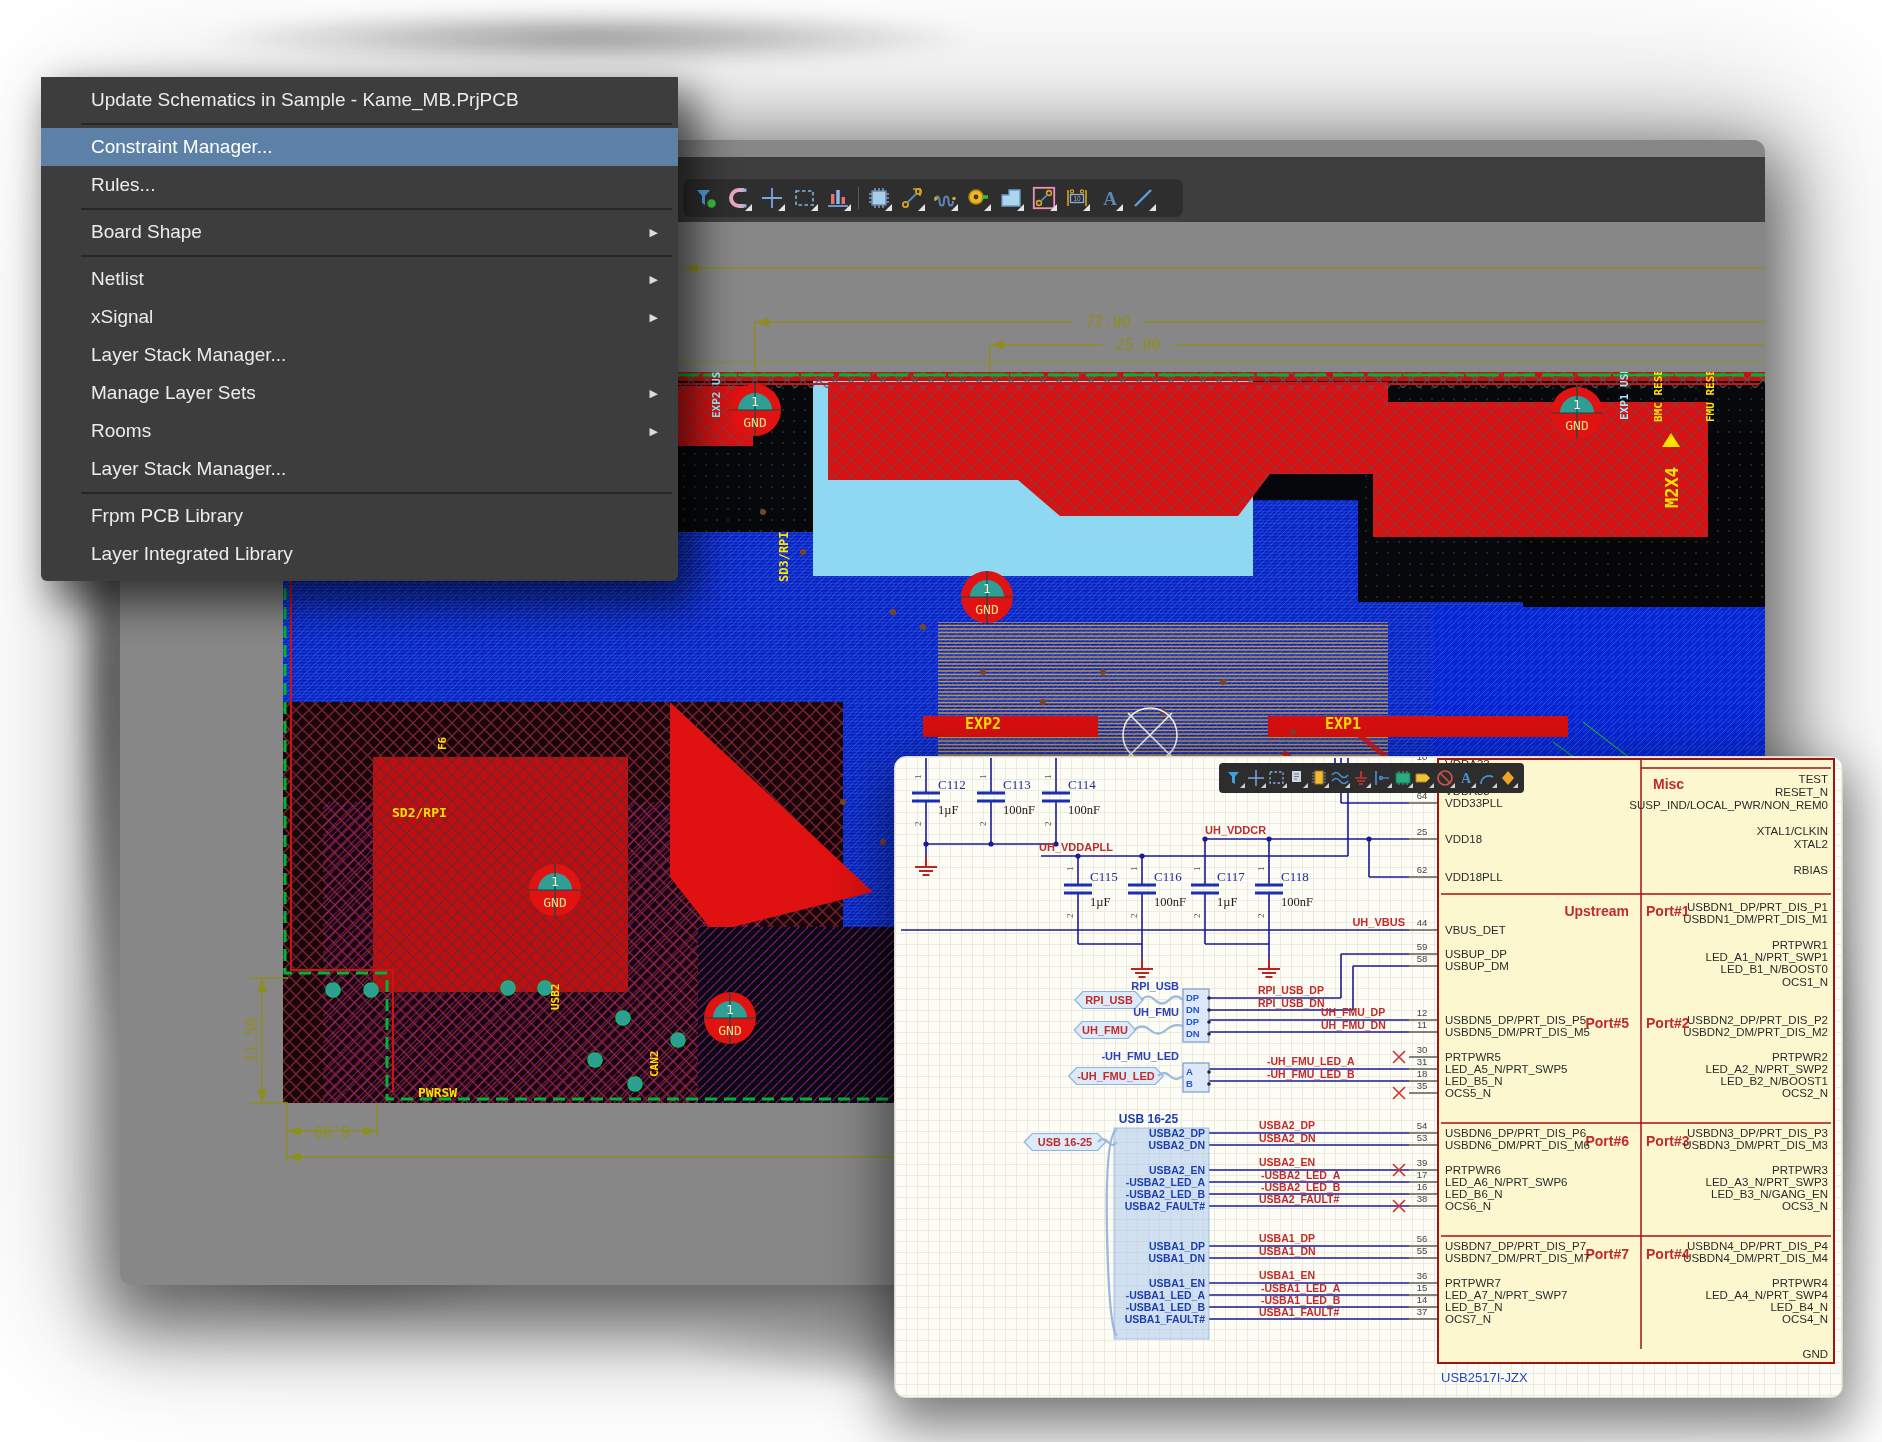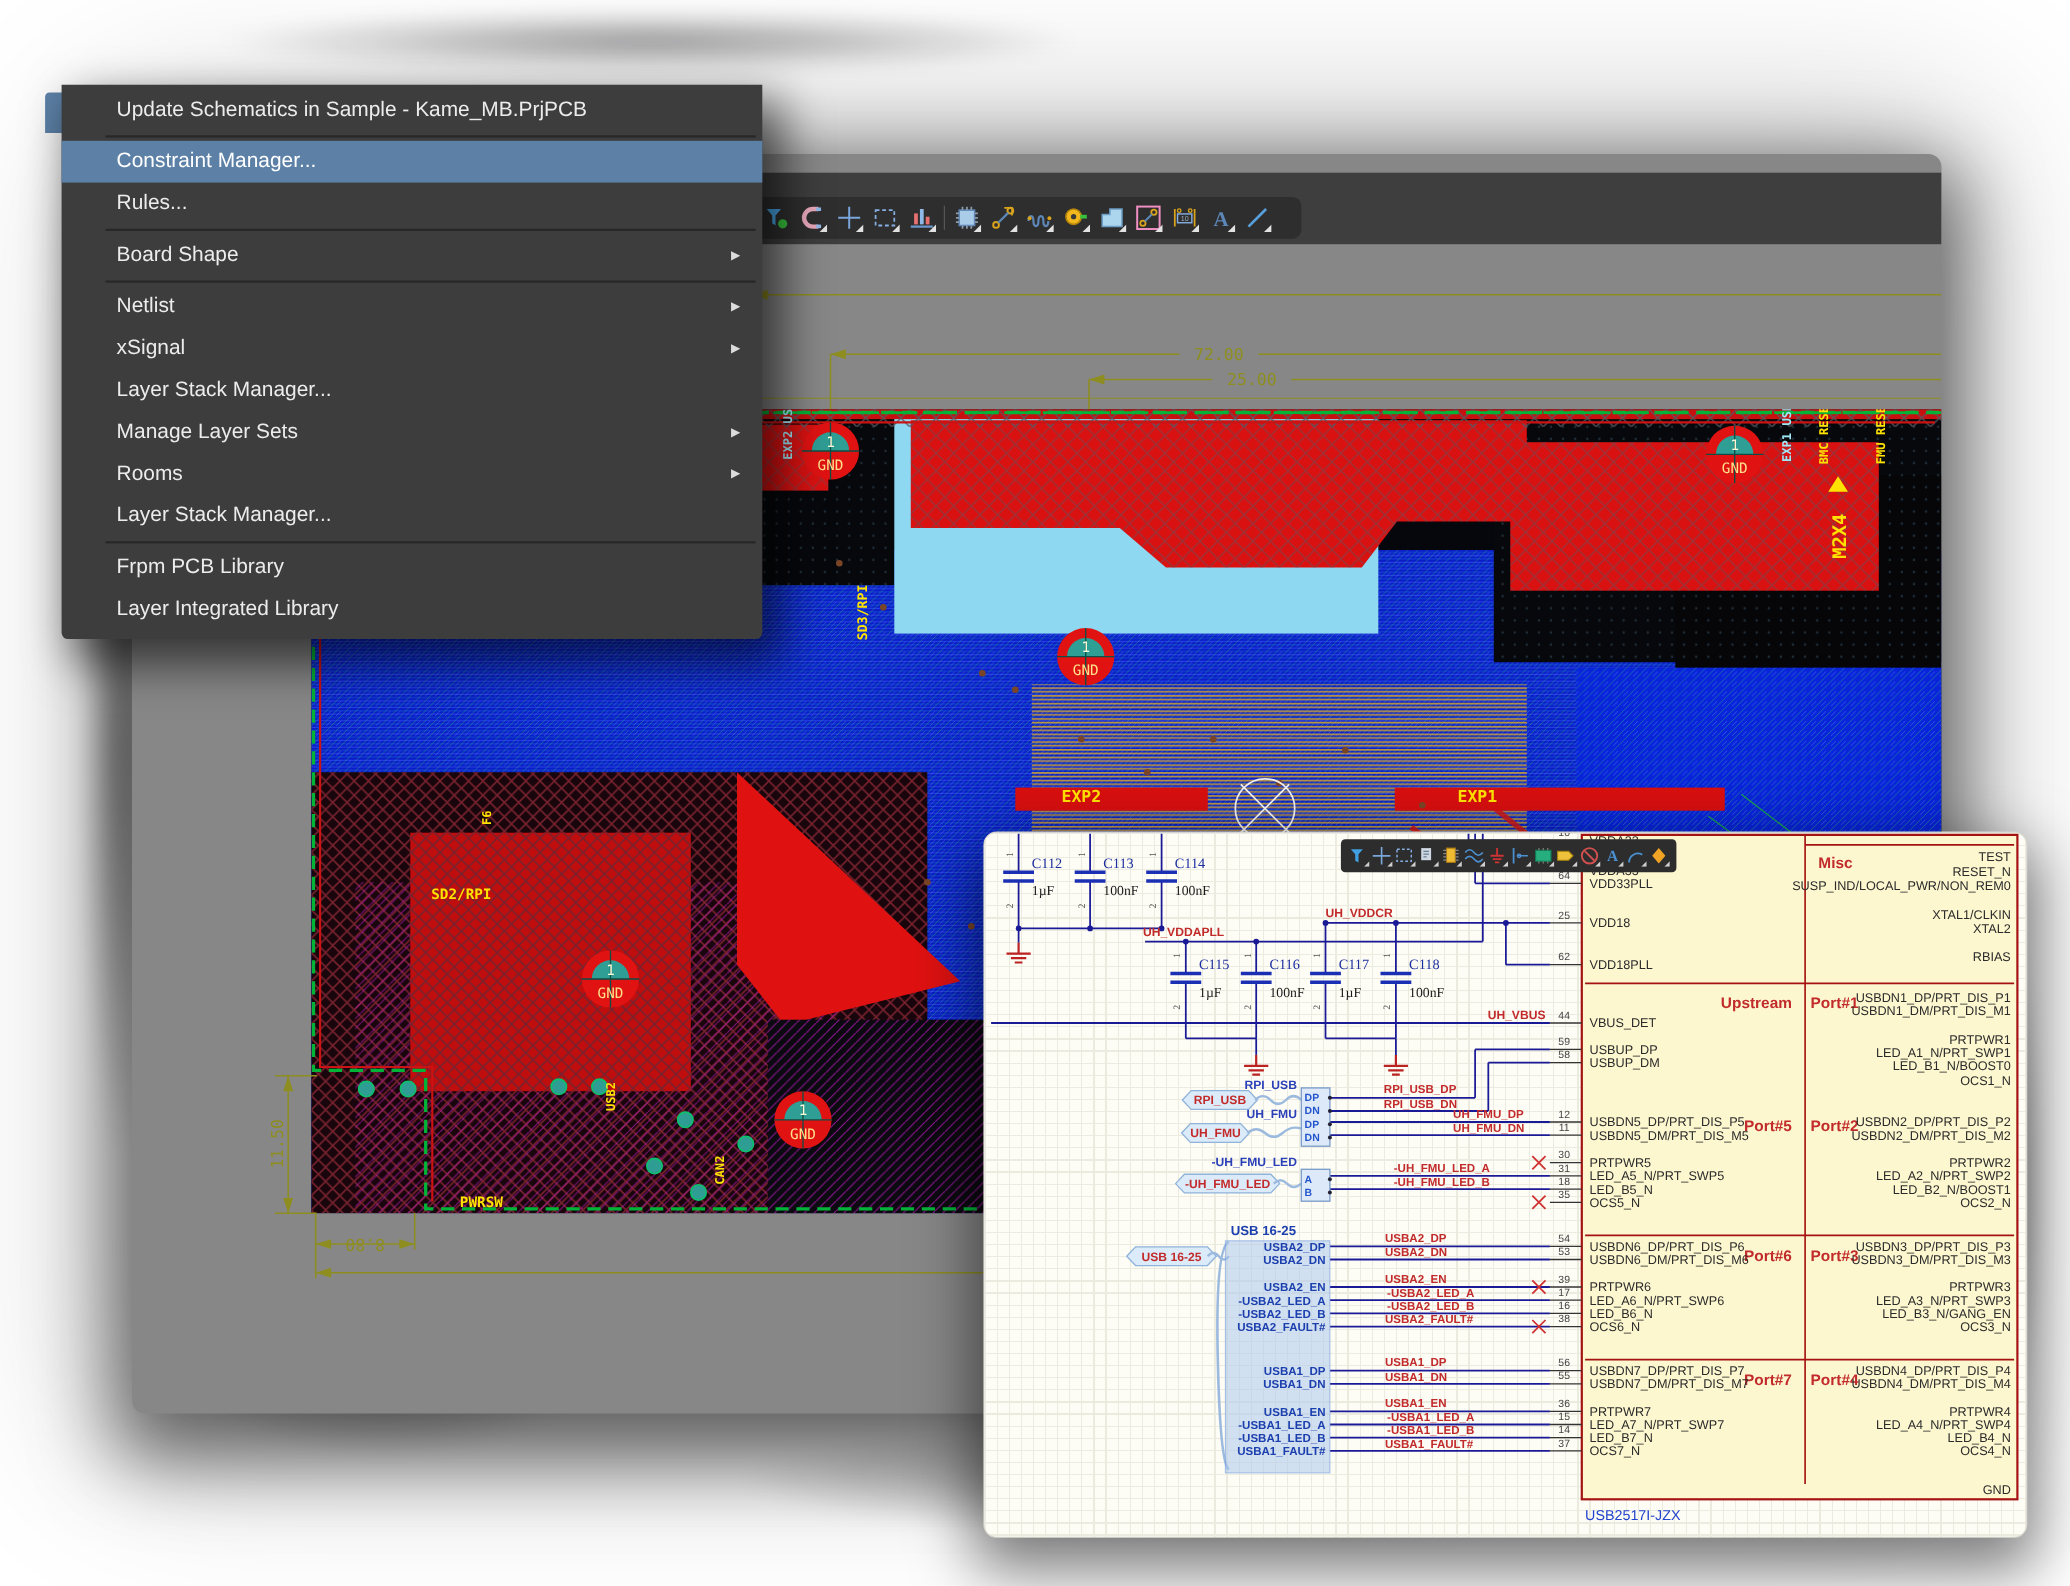--- a/index.html
+++ b/index.html
@@ -20,21 +20,21 @@
       border-radius:8px;display:flex;align-items:center;padding:0 10px;box-sizing:border-box;gap:7px;}
   .pcb-toolbar .tb-icon{width:26px;height:26px;flex:0 0 auto;position:relative;}
   .pcb-toolbar .tb-sep{width:1px;height:22px;background:#5a5a5a;flex:0 0 auto;}
   #pcb-svg{position:absolute;left:163px;top:232px;width:1482px;height:731px;display:block;}
   #dims-svg{position:absolute;left:0;top:0;width:1645px;height:1145px;pointer-events:none;}
 
   
   .menu-trigger{position:absolute;left:41px;top:40px;width:86px;height:37px;background:#5c80a6;
       color:#fff;font-size:13px;display:flex;align-items:center;padding-left:15px;box-sizing:border-box;
       border-radius:4px 4px 0 0;margin-top:44px;}
-  .menu-panel{position:absolute;left:56px;top:77px;width:637px;background:#3d3d3d;
+  .menu-panel{position:absolute;left:41px;top:77px;width:637px;background:#3d3d3d;
       border-radius:0 0 6px 6px;padding:4px 0 8px 0;
       box-shadow:14px 18px 42px 4px rgba(0,0,0,.6);}
   .menu-item{height:38px;line-height:38px;padding-left:50px;padding-right:14px;font-size:19px;
       color:#ececec;white-space:nowrap;position:relative;cursor:default;}
   .menu-item.hl{background:#5c80a6;color:#ffffff;}
   .menu-item .arrow{position:absolute;right:20px;top:0;font-size:11px;color:#dcdcdc;}
   .menu-sep{height:9px;position:relative;}
   .menu-sep::after{content:"";position:absolute;left:40px;right:6px;top:4px;height:2px;background:#272727;}
 
   

